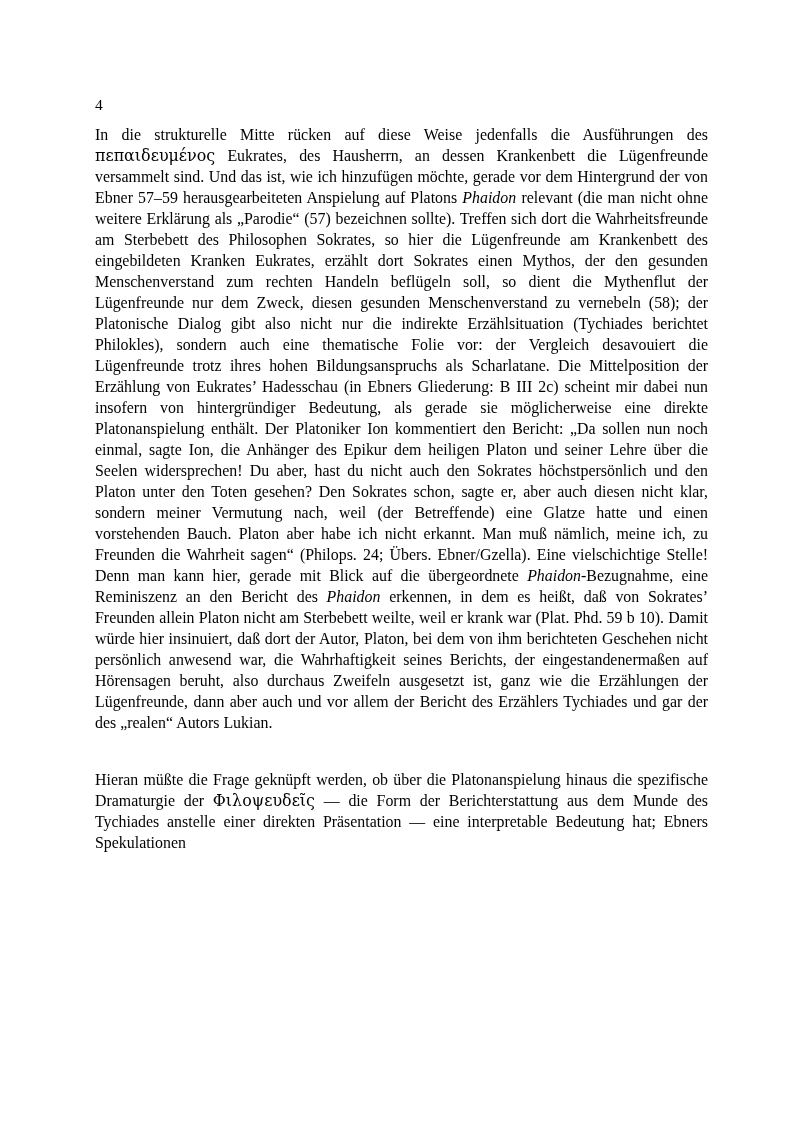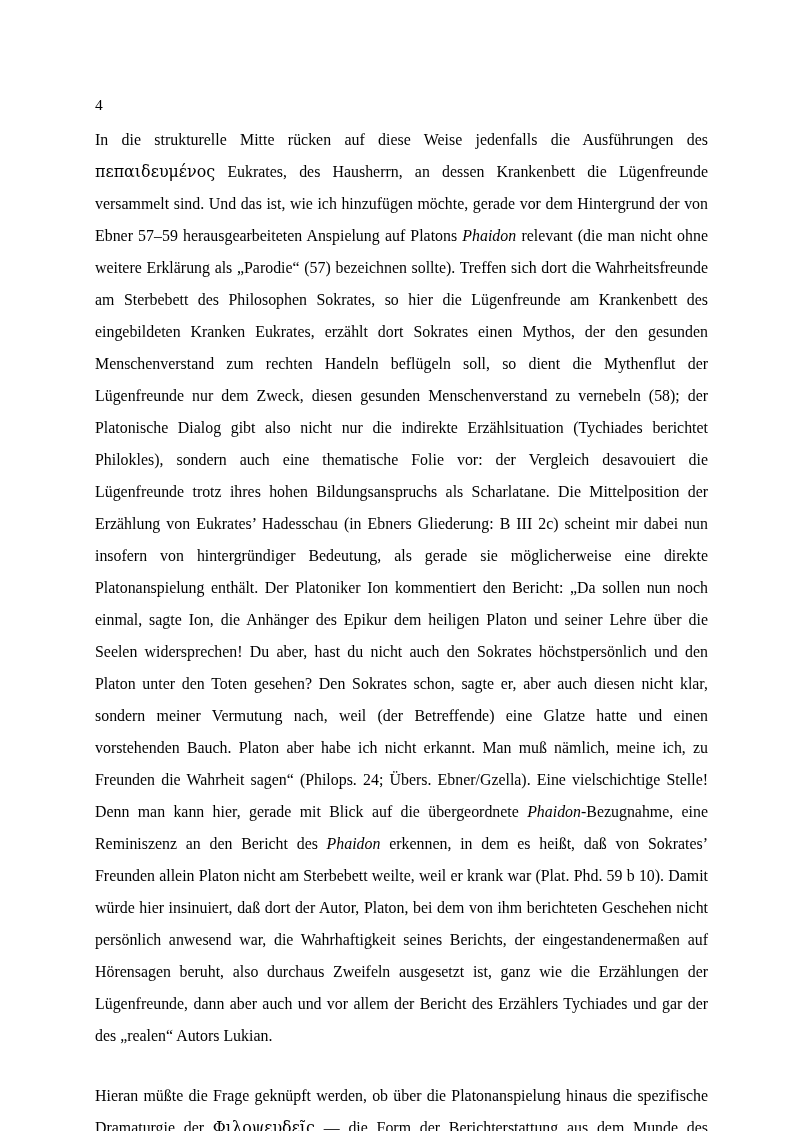--- a/index.html
+++ b/index.html
@@ -39,24 +39,24 @@
   .body-text {
     position: absolute;
     top: 124px;
     left: 95px;
     width: 613px;
   }
   .para {
     margin: 0;
     text-align: justify;
     font-size: 15.9px;
-    line-height: 32px;
+    line-height: 21px;
   }
   .para + .para {
-    margin-top: 28px;
+    margin-top: 36px;
   }
   .run-normal { font-style: normal; }
   .run-italic { font-style: italic; }
   .run-greek  {
     font-family: "DejaVu Serif", serif;
     font-style: normal;
   }
 </style>
 </head>
 <body>

